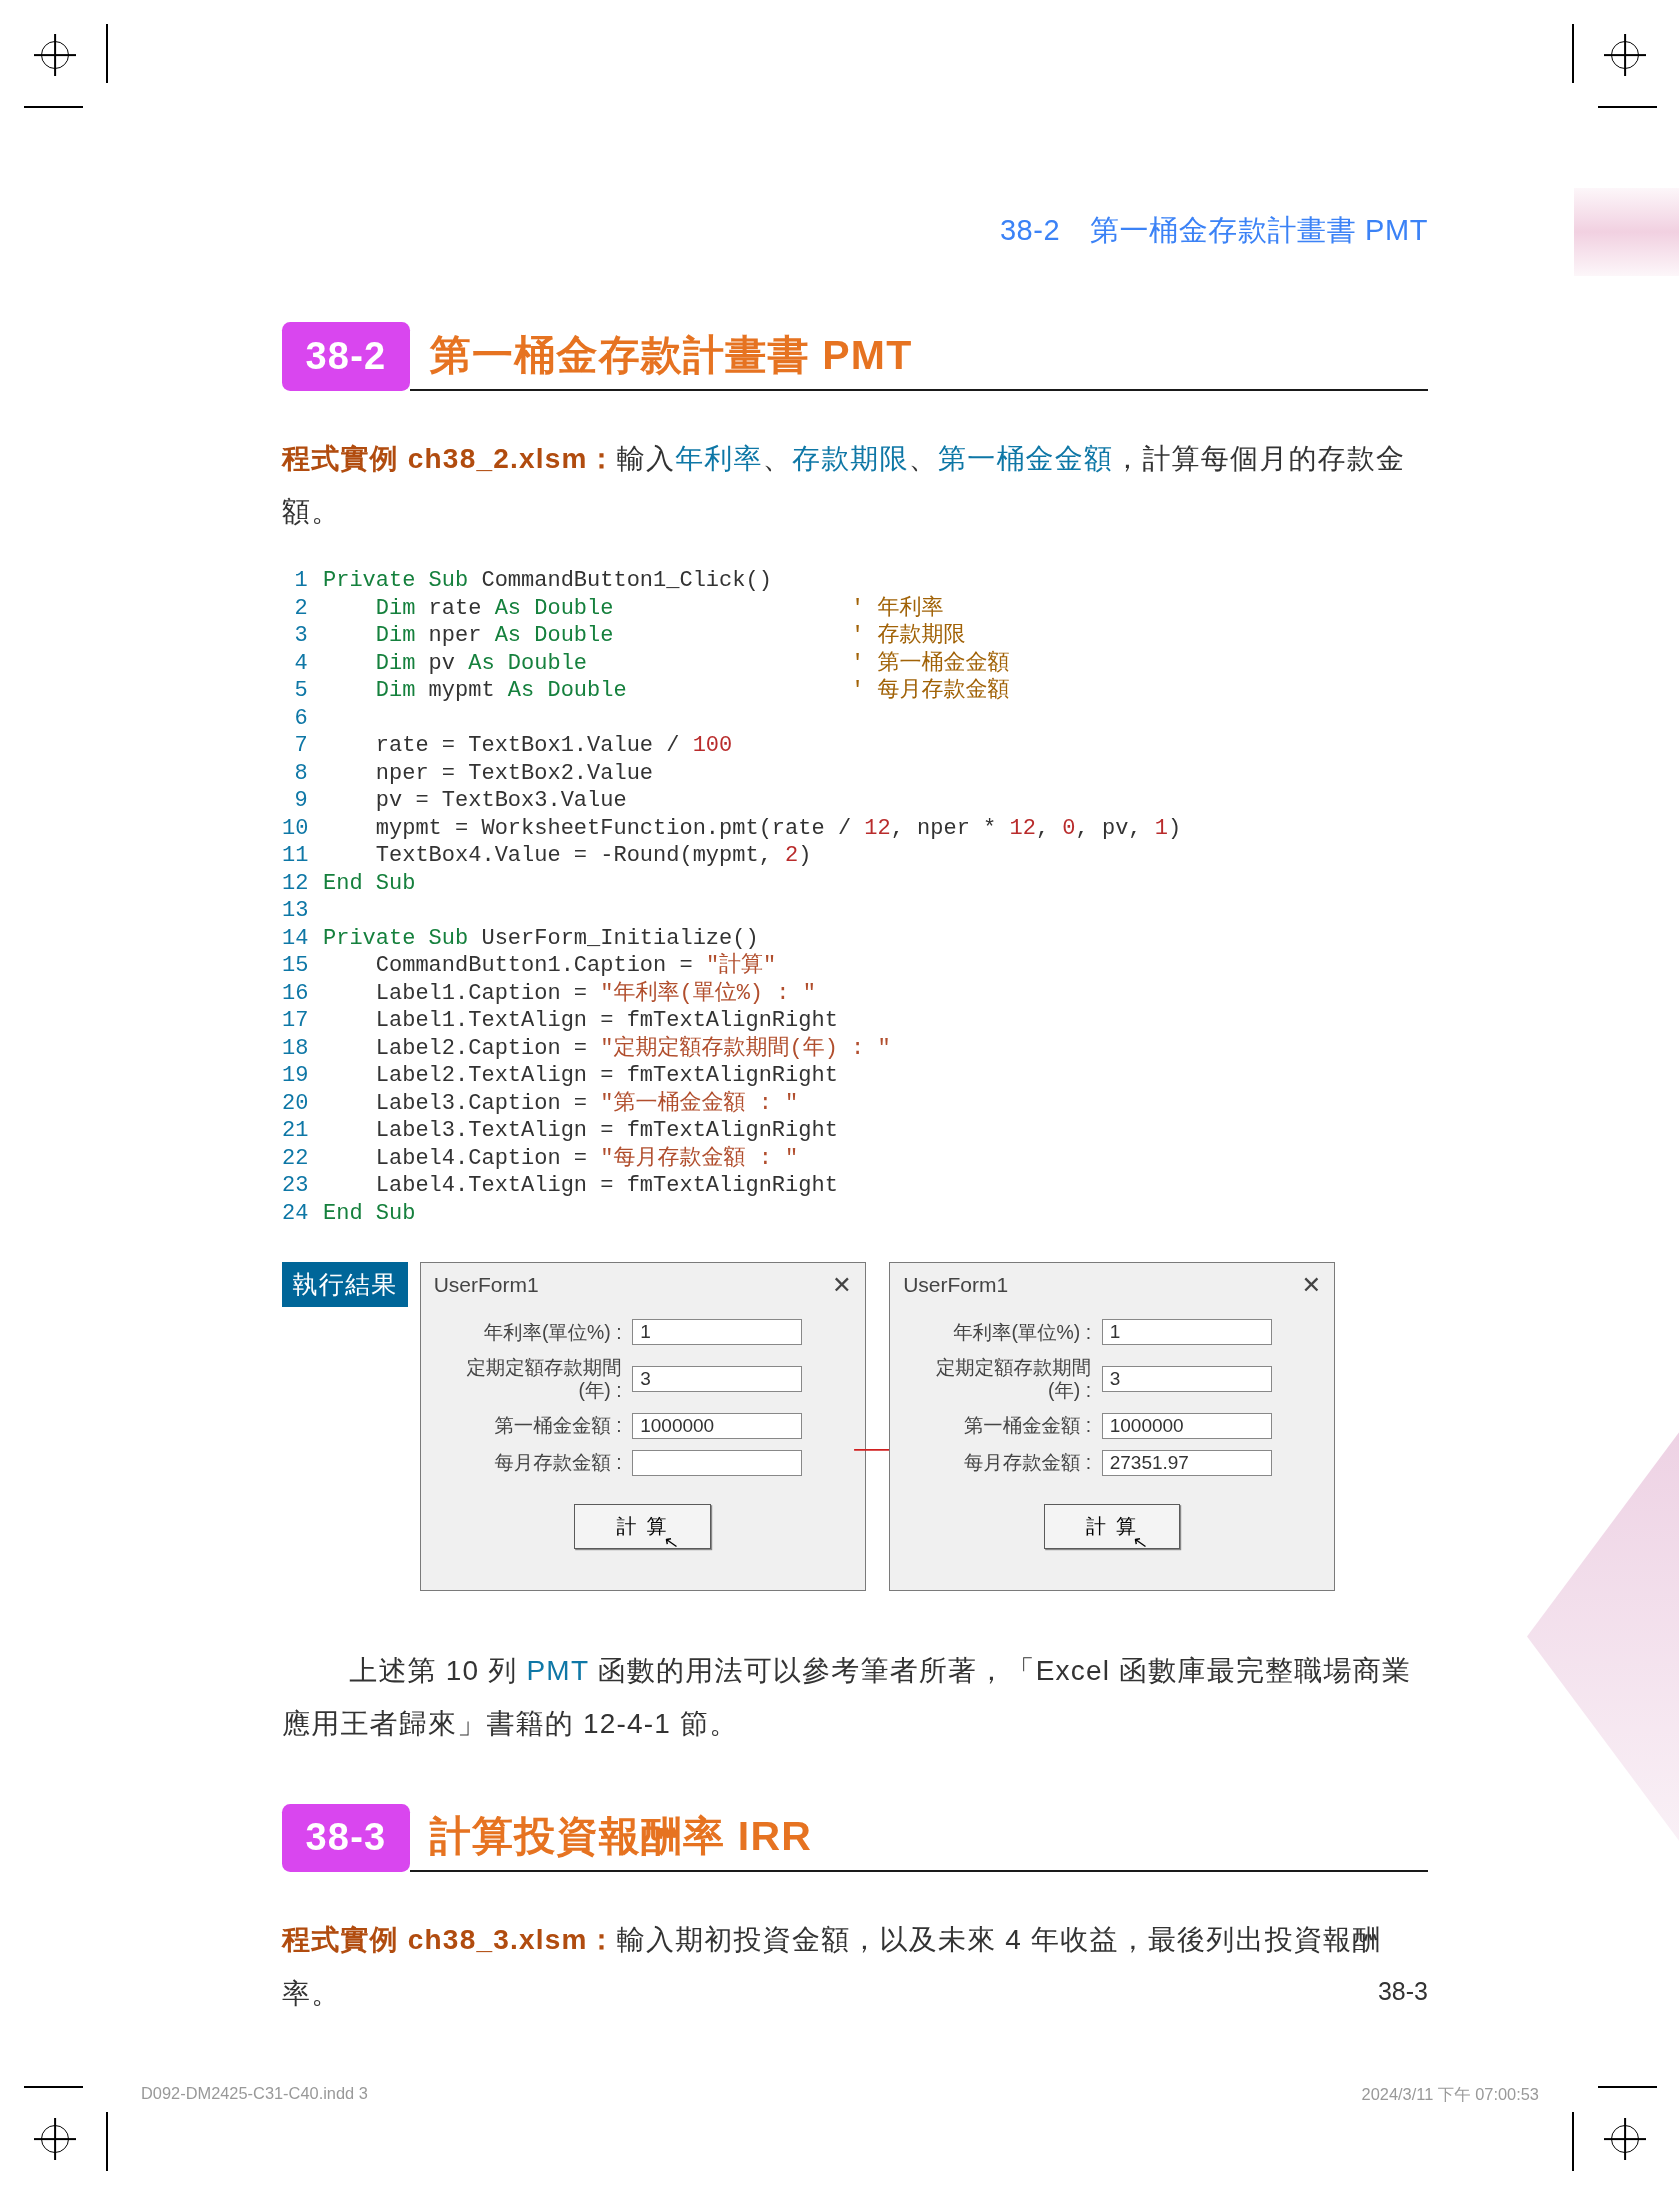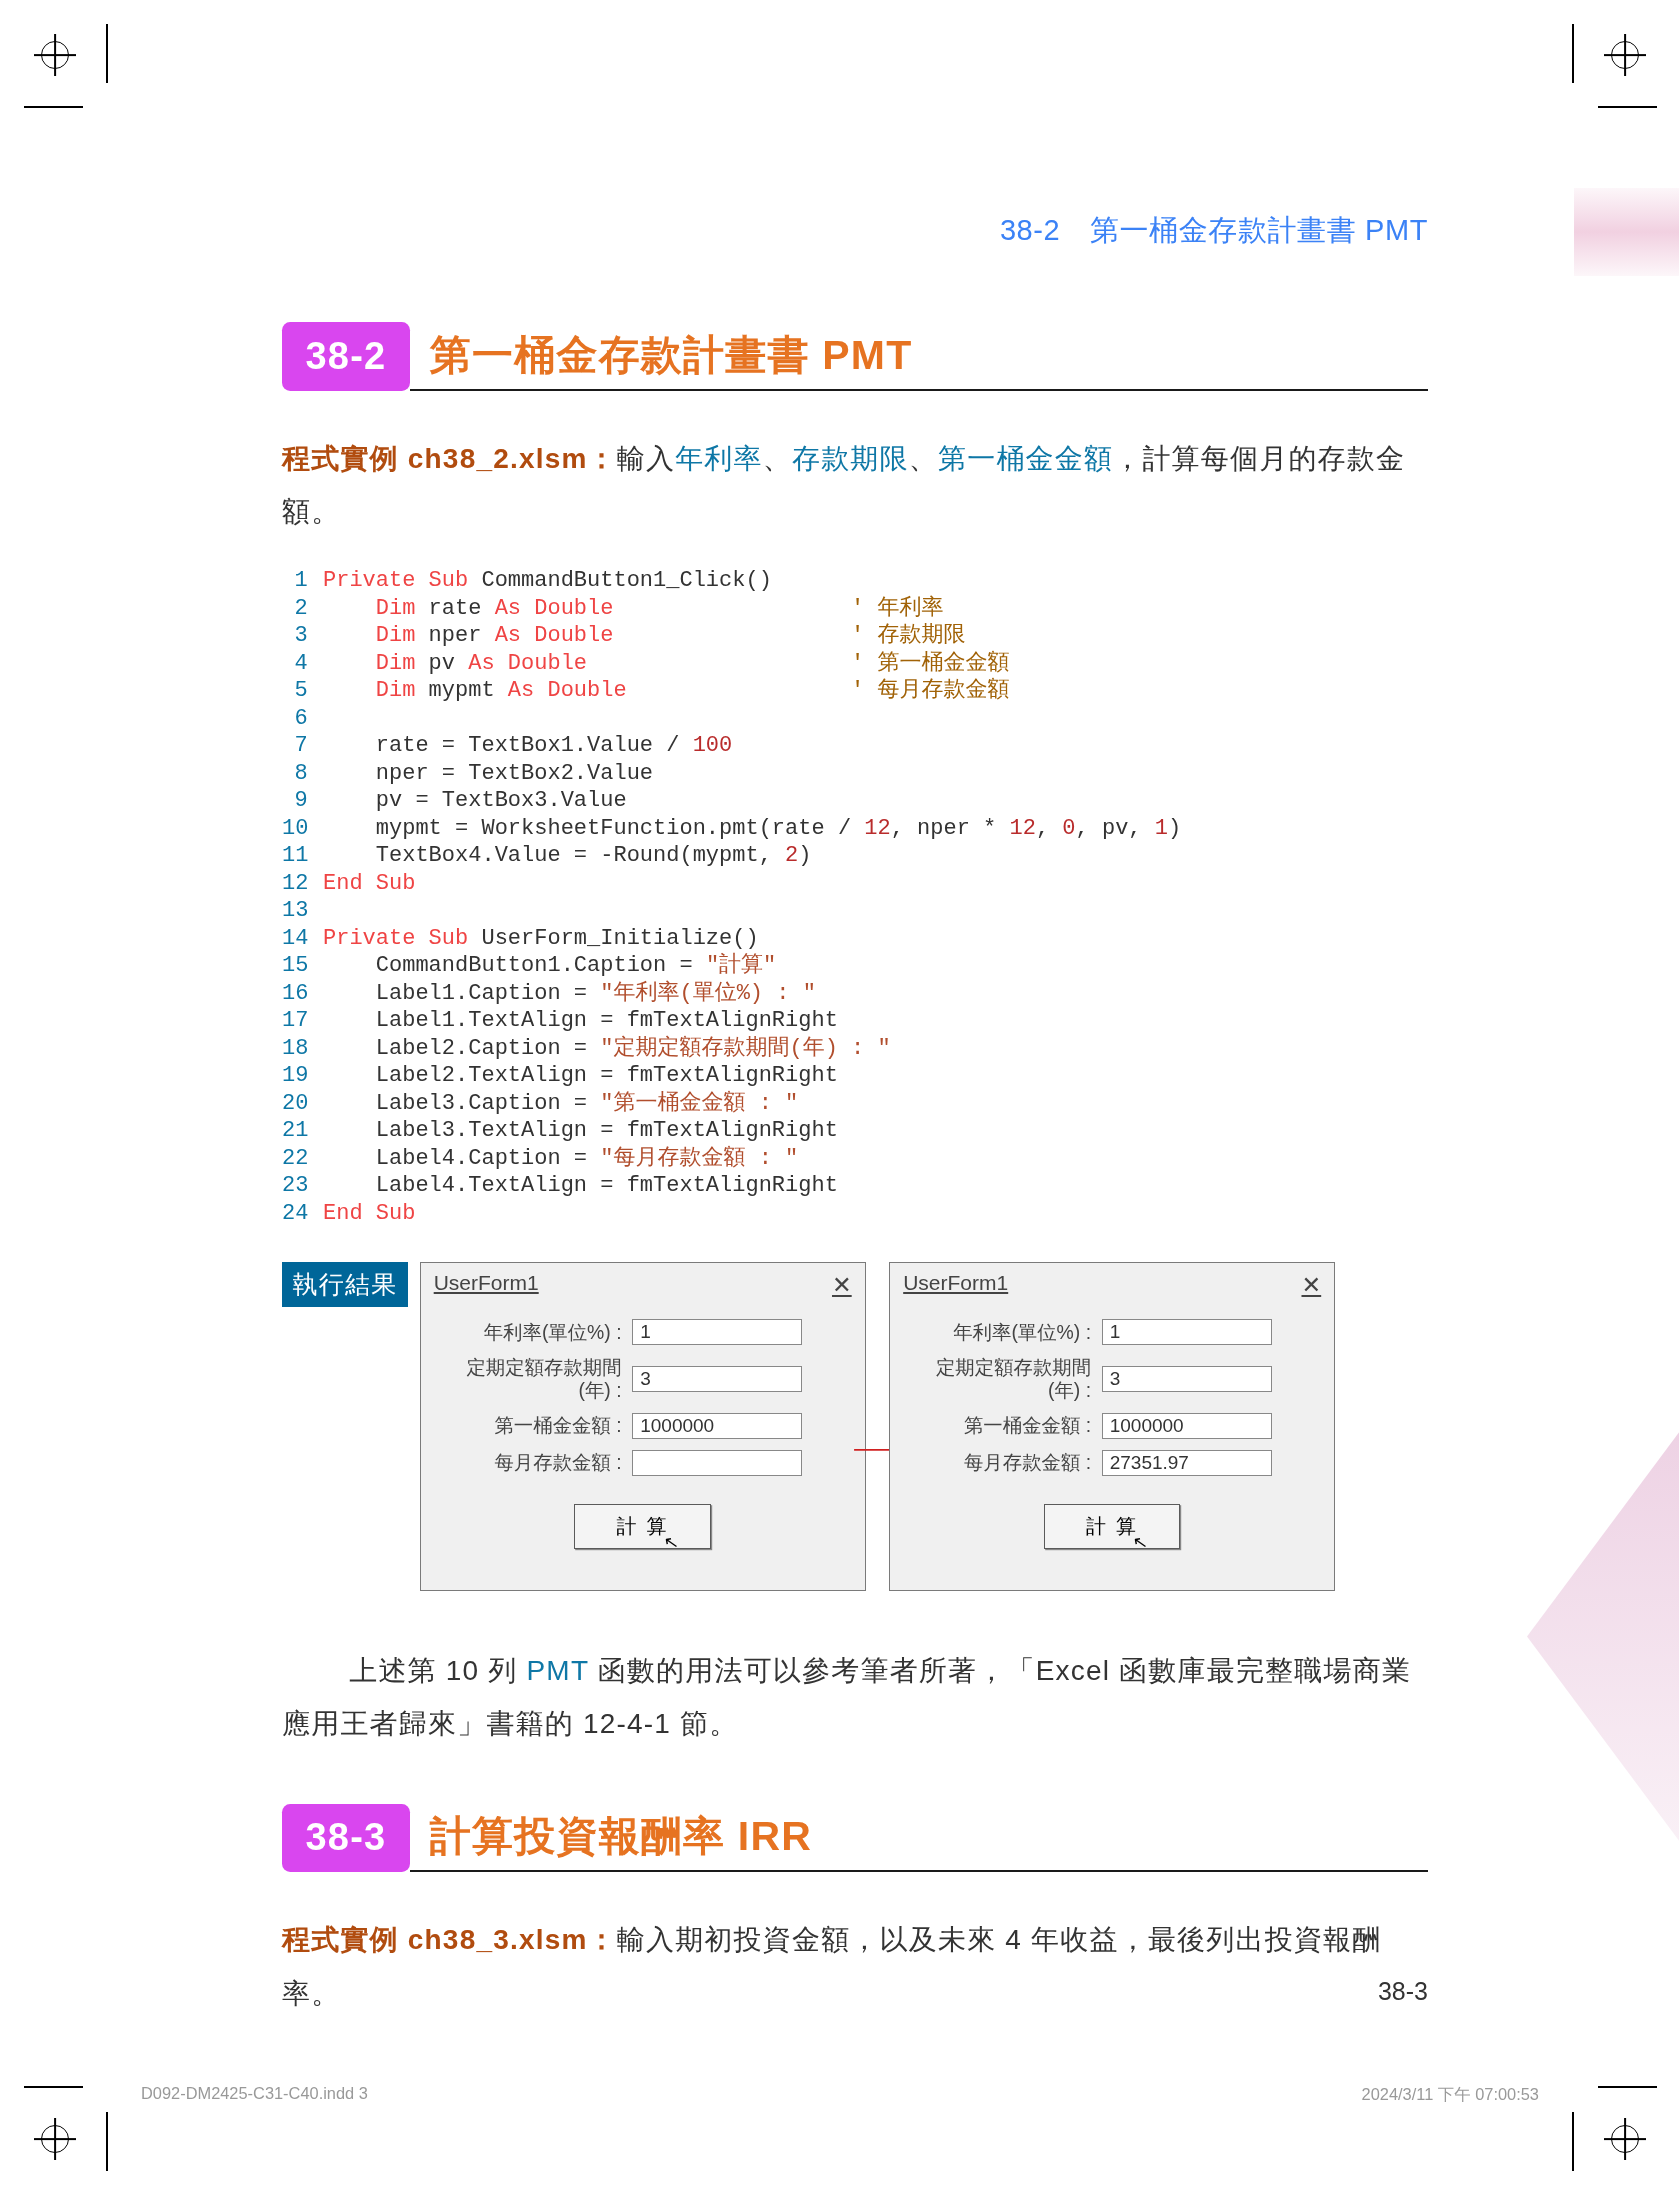--- a/index.html
+++ b/index.html
@@ -85,21 +85,21 @@
   .code-block {
     margin-top: 29px;
     font-family: "Courier New", monospace;
     font-size: 22px;
     line-height: 1.25;
     white-space: pre;
     color: #333;
   }
   .code-line { display: flex; }
   .ln { color: #0E77A6; width: 41px; text-align: right; padding-right: 15.3px; flex-shrink: 0; }
-  .kw { color: #ef4444; }
+  .kw { color: #15803d; }
   .num { color: #B92C2C; }
   .str { color: #B14E2D; }
   .cmt { color: #a16207; }
   .result-row {
     margin-top: 35px;
     display: flex;
     align-items: flex-start;
     gap: 11.7px;
   }
   .result-label {
@@ -119,24 +119,24 @@
     border: 1.8px solid #7a7a7a;
     background: #f0f0f0;
     width: 446px;
     height: 329px;
     position: relative;
     padding: 0;
   }
   .uf-titlebar {
     display: flex;
     justify-content: space-between;
+    align-items: center;
     padding: 8.2px 13px;
     font-size: 21px;
     color: #444;
-    text-decoration: underline;
   }
   .uf-close { font-size: 23.5px; color: #444; cursor: pointer; }
   .uf-body { padding: 11.7px 23.5px 0 23.5px; }
   .uf-row {
     display: flex;
     align-items: center;
     margin-bottom: 10.6px;
   }
   .uf-row-label {
     width: 188px;

